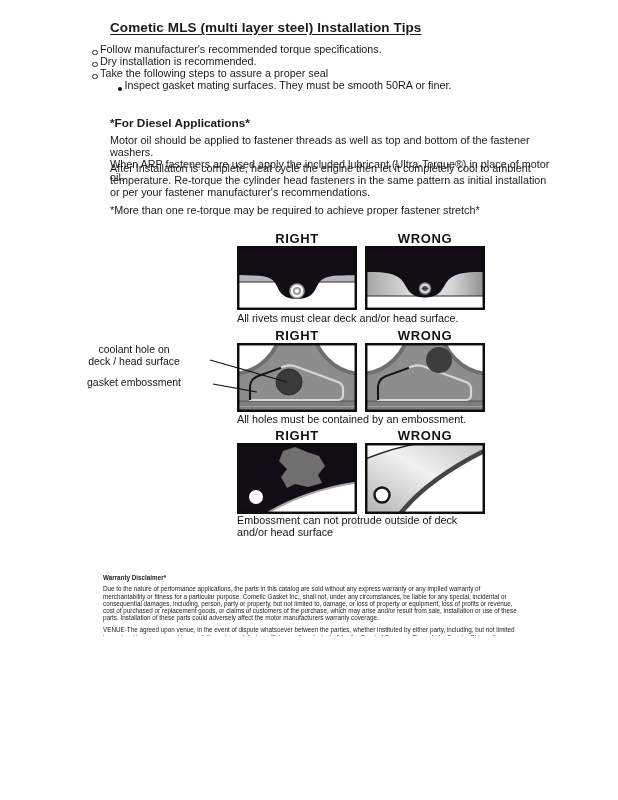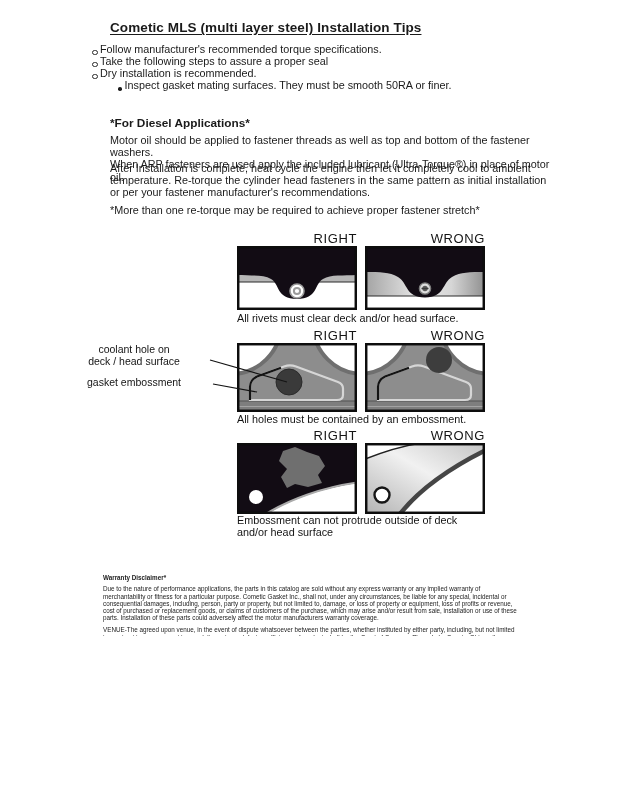--- a/index.html
+++ b/index.html
@@ -13,21 +13,21 @@
   .tip-row{display:flex;align-items:flex-end;}
   .ring{flex:0 0 auto;width:3.5px;height:3.5px;border:1px solid #2a2a2a;border-radius:50%;
         margin:3.5px 2.5px 0 0;}
   .dot{flex:0 0 auto;width:3.6px;height:3.6px;background:#1a1a1a;border-radius:50%;
        margin:3.8px 3px 0 26px;}
   
   .diesel-heading{left:110px;top:116px;font-size:11.8px;font-weight:bold;}
   .para{left:110px;width:450px;font-size:10.8px;line-height:12.2px;white-space:pre-line;}
   .p1{top:134px;} .p2{top:162px;} .p3{top:204px;}
   
-  .dlabel{width:120px;text-align:right;font-size:13px;font-weight:400;letter-spacing:.6px;color:#141414;}
+  .dlabel{width:120px;text-align:center;font-size:13px;font-weight:700;letter-spacing:.6px;color:#141414;}
   .panel{width:120px;}
   .panel svg{display:block;width:120px;}
   .caption{left:237px;font-size:10.8px;line-height:11.5px;color:#141414;white-space:pre-line;font-weight:500;}
   .ann{width:148px;text-align:center;font-size:10.5px;line-height:11.6px;color:#141414;}
   .leader{z-index:5;}
   
   .legal{left:103px;top:574px;width:416px;font-size:6.3px;line-height:7.3px;color:#222;}
   .legal h4{margin:0 0 4px 0;font-size:6.3px;font-weight:bold;}
   .legal p{margin:0 0 4.6px 0;}
   .legal p.tight{margin-bottom:0;}
@@ -40,25 +40,25 @@
 
   <div class="abs page-title">Cometic MLS (multi layer steel) Installation Tips</div>
 
   <div class="abs tips">
     <div class="tip-row">
       <span class="ring"></span>
       <span>Follow manufacturer's recommended torque specifications.</span>
     </div>
     <div class="tip-row">
       <span class="ring"></span>
+      <span>Dry installation is recommended.</span>
+    </div>
+    <div class="tip-row">
+      <span class="ring"></span>
       <span>Take the following steps to assure a proper seal</span>
-    </div>
-    <div class="tip-row">
-      <span class="ring"></span>
-      <span>Dry installation is recommended.</span>
     </div>
     <div class="tip-row">
       <span class="dot"></span>
       <span>Inspect gasket mating surfaces.  They must be smooth 50RA or finer.</span>
     </div>
   </div>
 
   <div class="abs diesel-heading">*For Diesel Applications*</div>
   <div class="abs para p1">Motor oil should be applied to fastener threads as well as top and bottom of the fastener washers.
 When ARP fasteners are used apply the included lubricant (Ultra-Torque®) in place of motor oil.</div>

